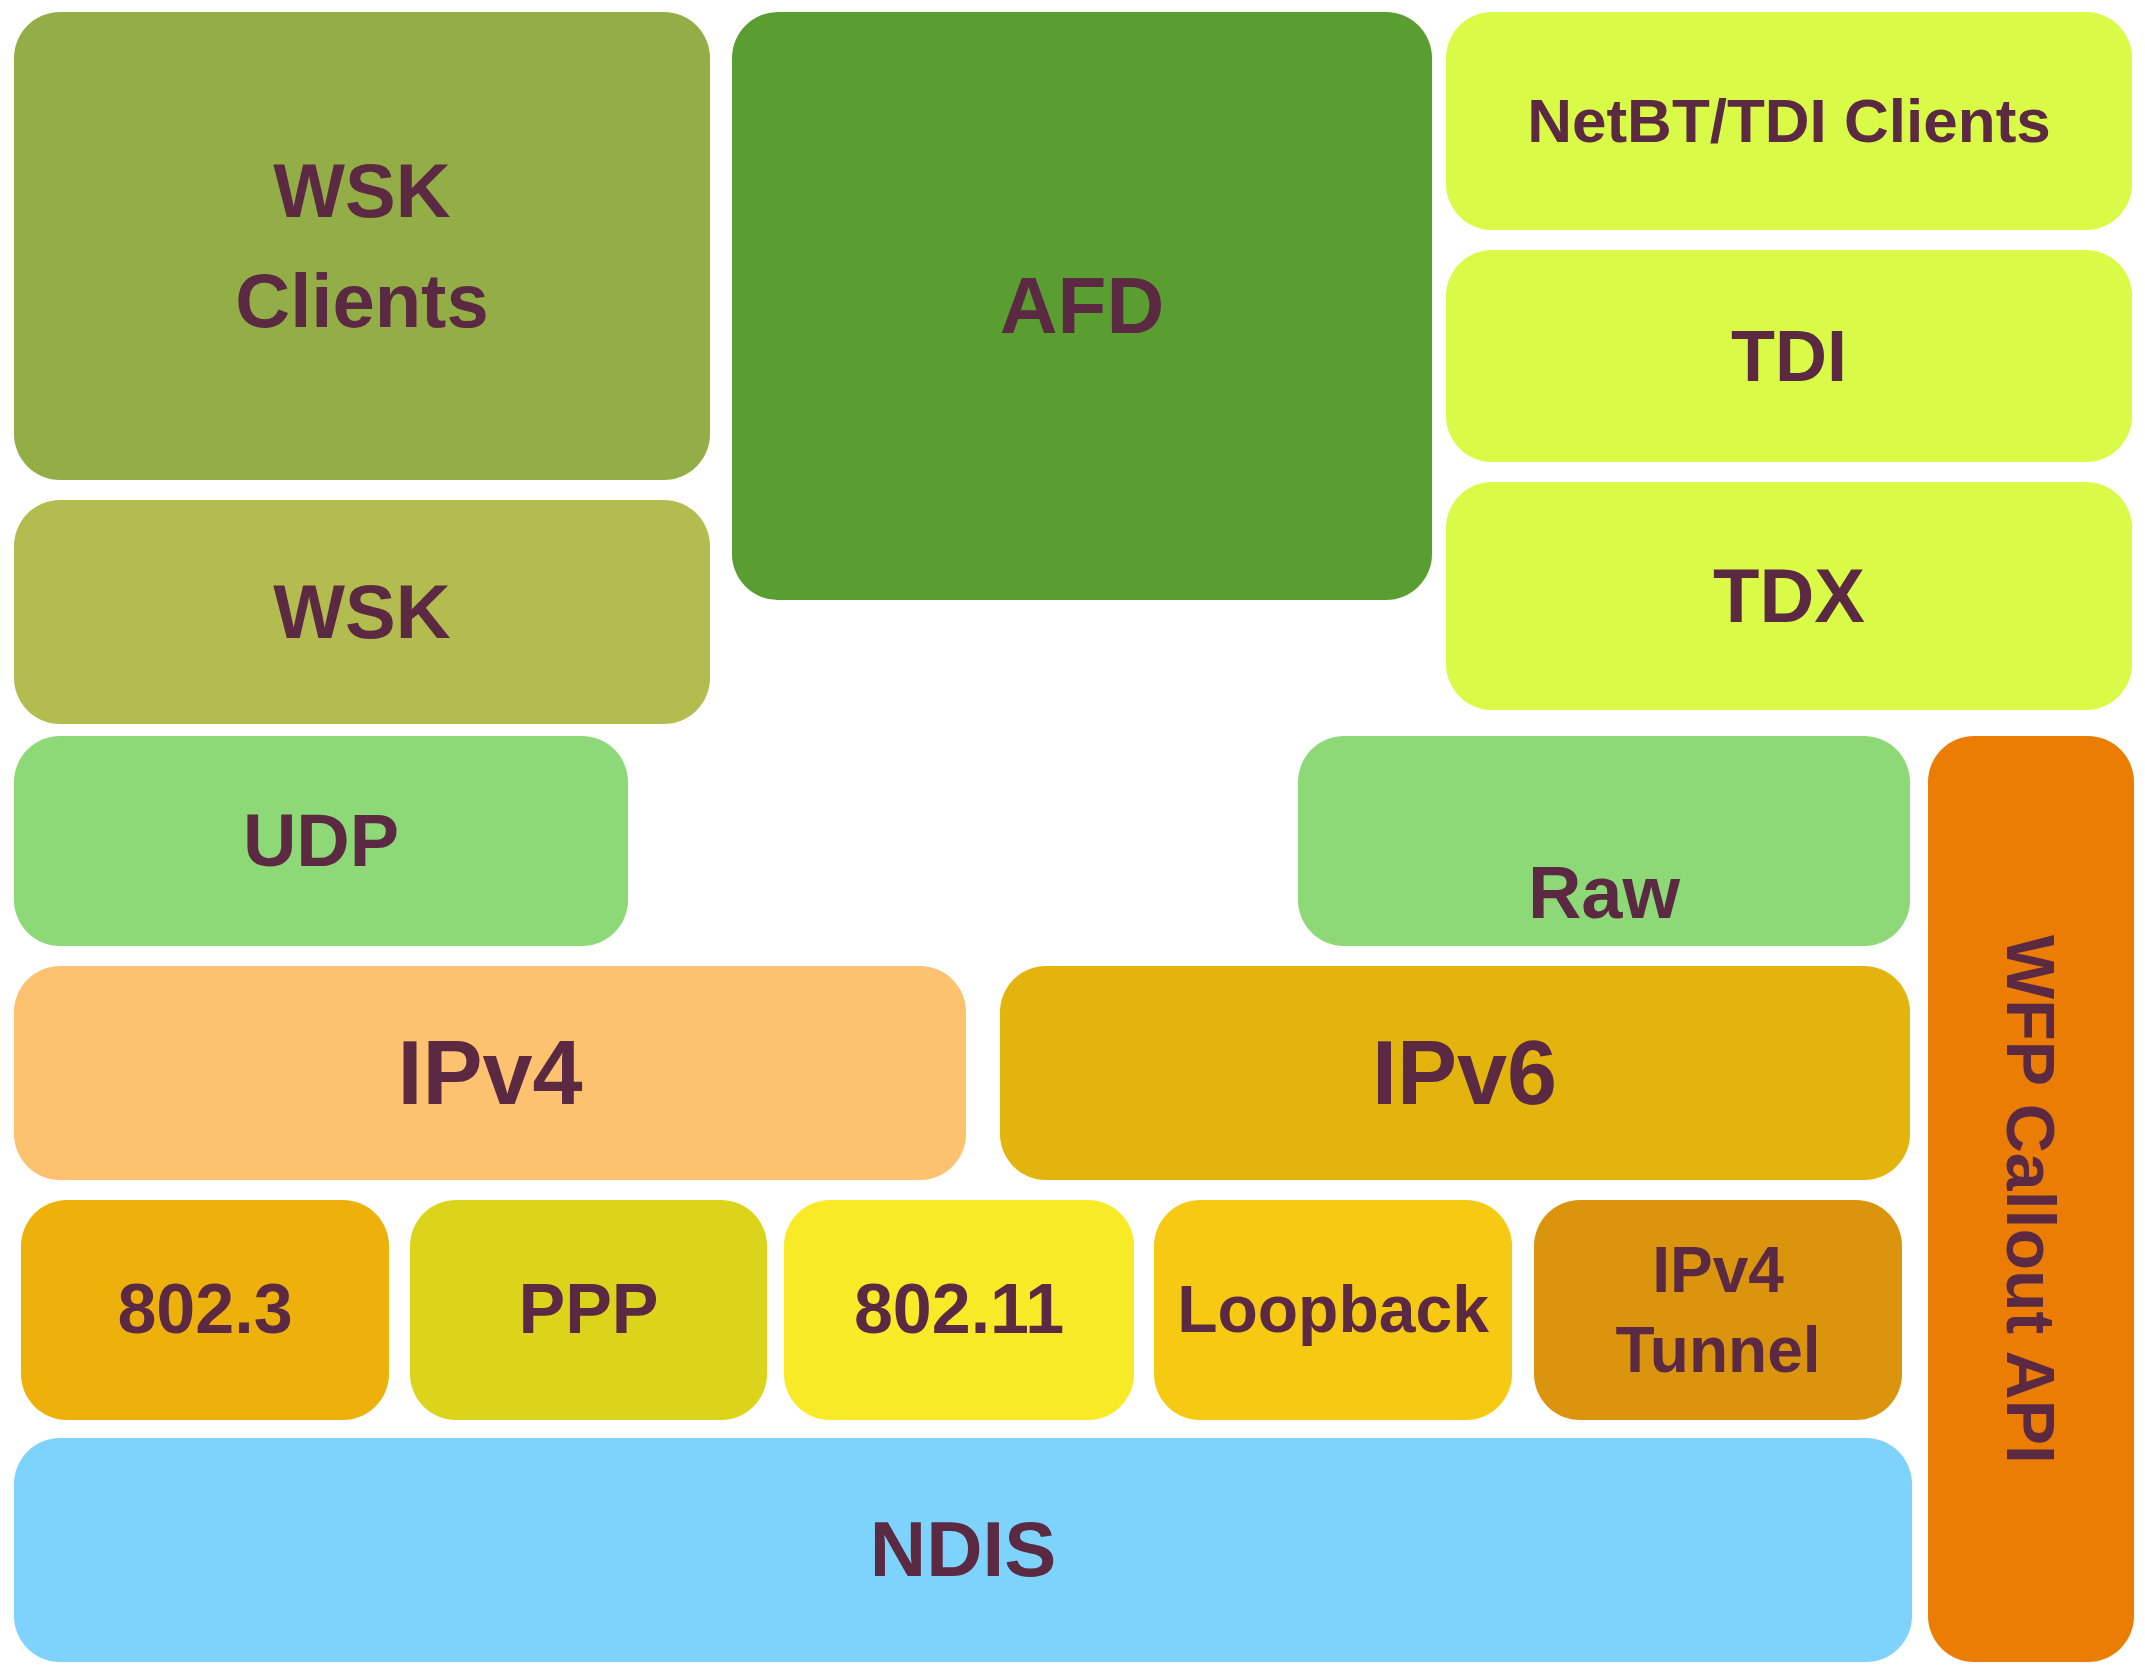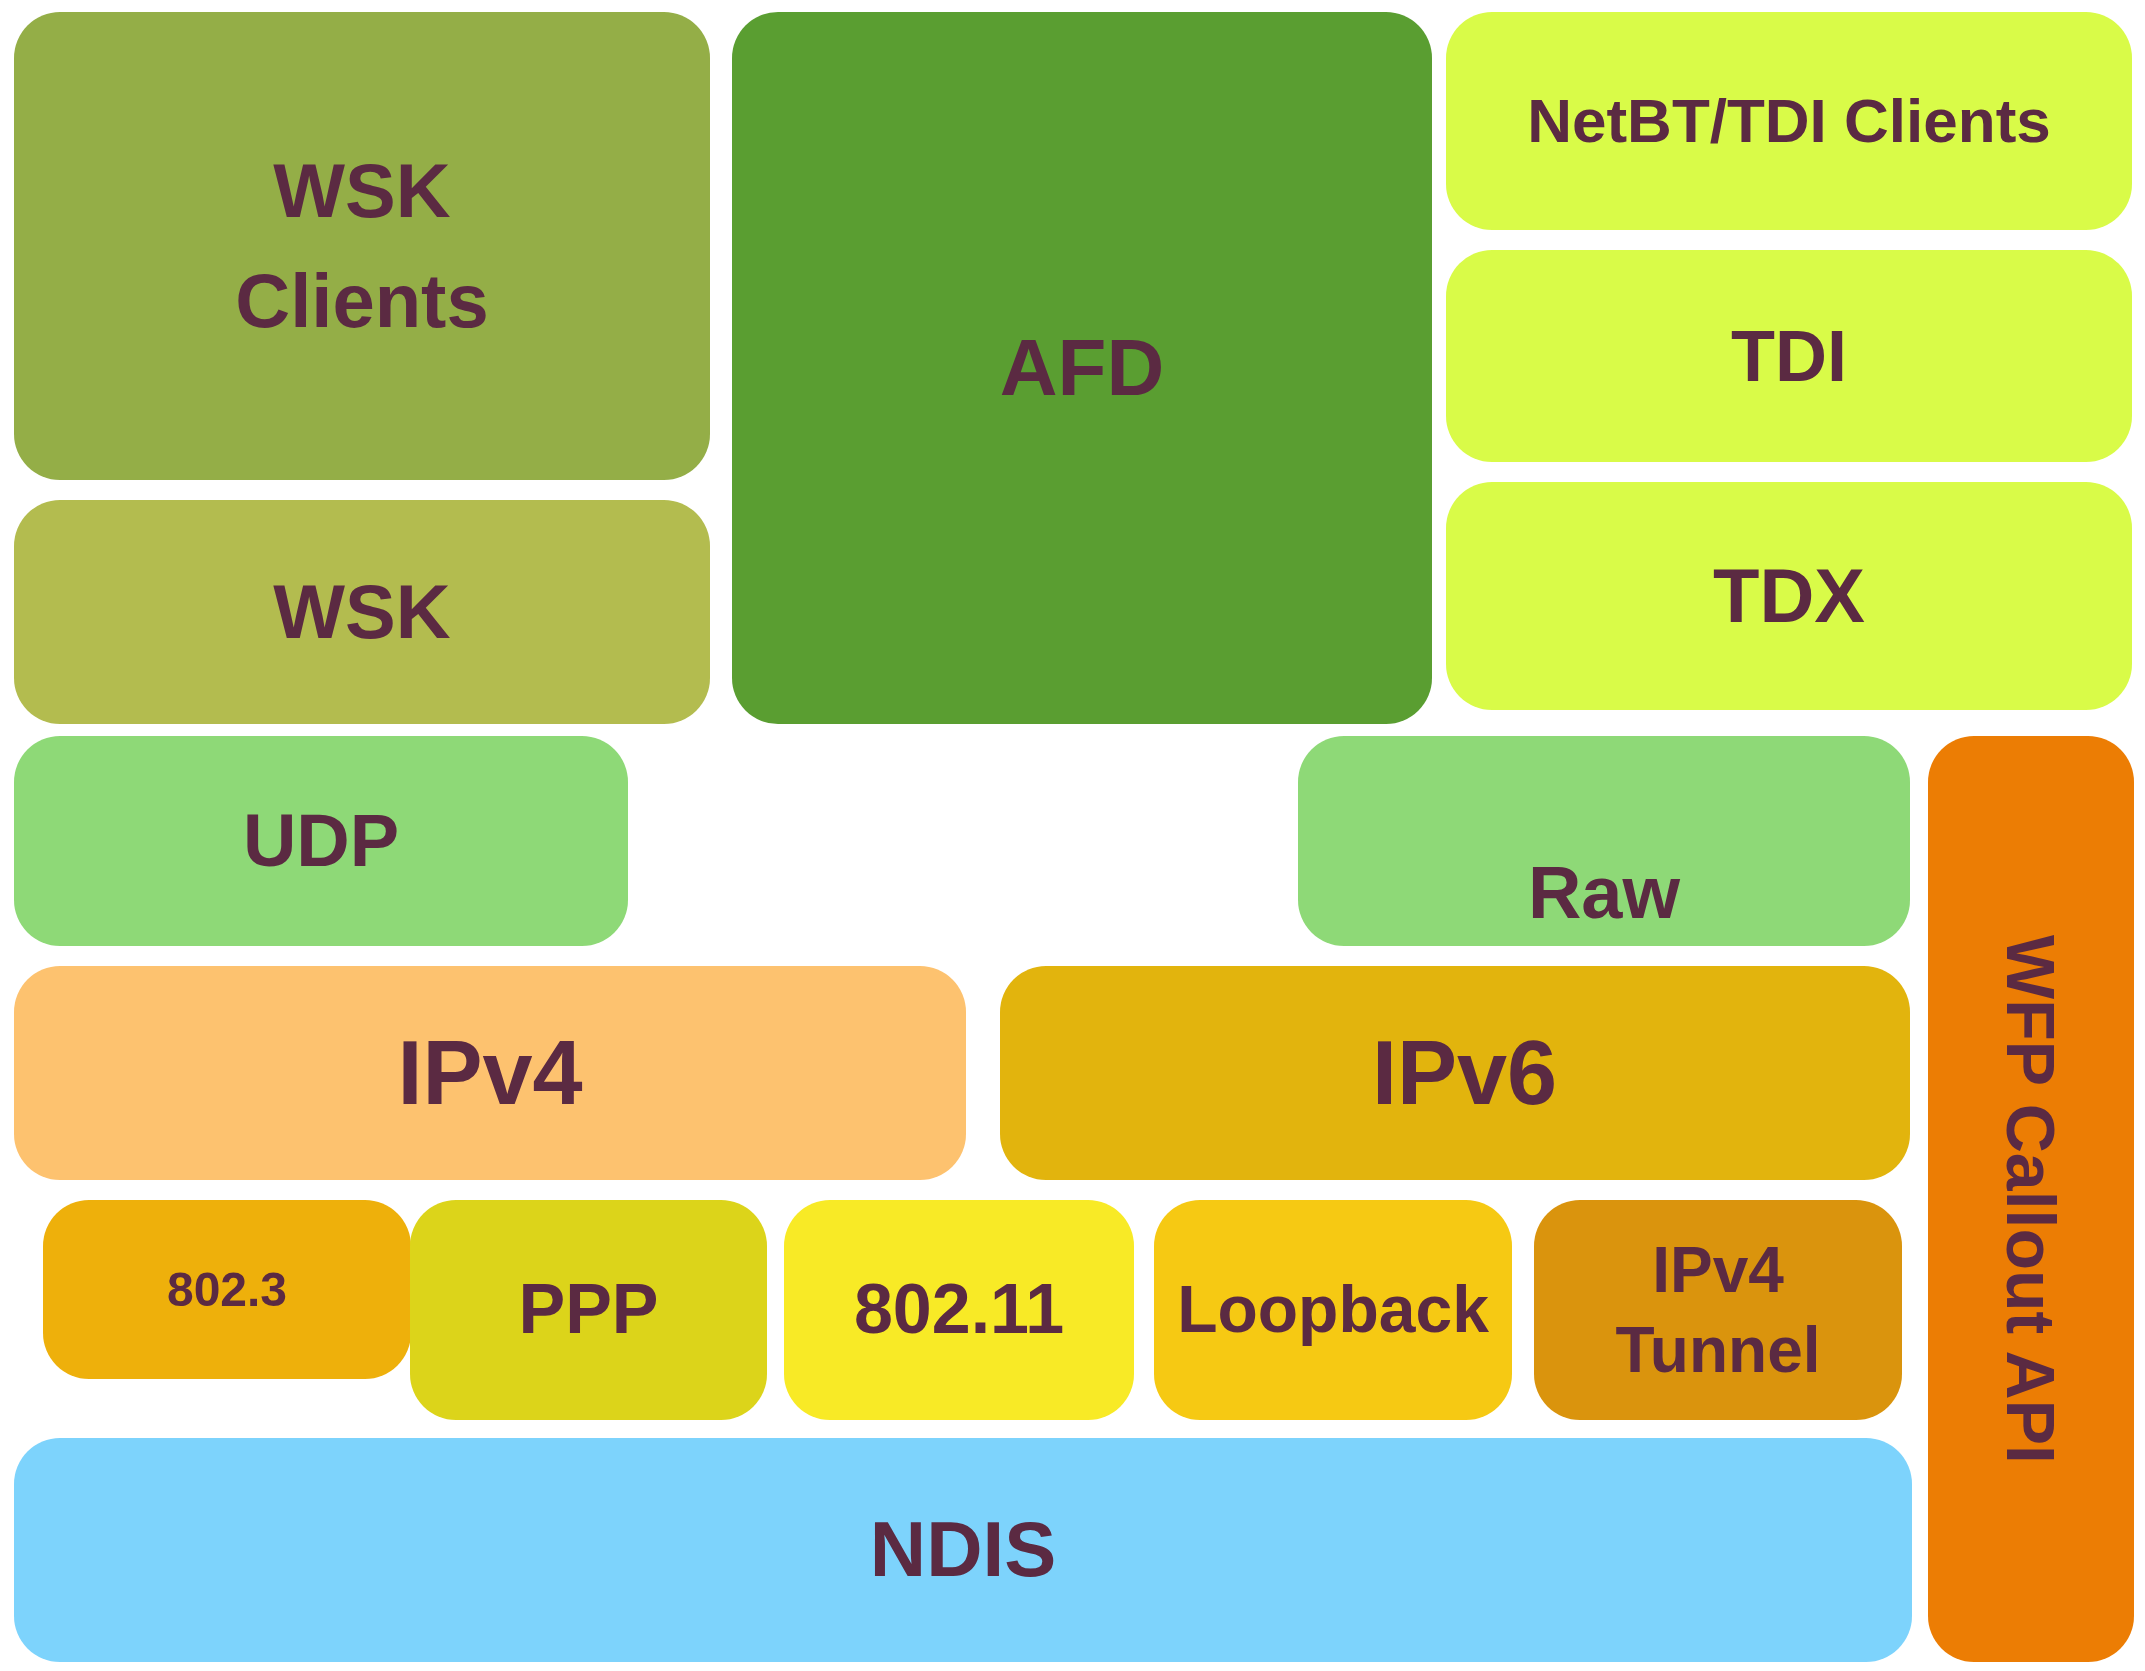--- a/index.html
+++ b/index.html
@@ -30,31 +30,31 @@
   .box.vertical {
     writing-mode: vertical-rl;
   }
   .label {
     display: block;
   }
 
   
   .b-wsk-clients { left:14px;  top:12px;   width:696px;  height:468px; font-size:76px; }
   .b-wsk         { left:14px;  top:500px;  width:696px;  height:224px; font-size:76px; }
-  .b-afd         { left:732px; top:12px;   width:700px;  height:712px; font-size:80px; }
+  .b-afd         { left:732px; top:12px;   width:700px;  height:588px; font-size:80px; }
   .b-netbt       { left:1446px;top:12px;   width:686px;  height:218px; font-size:62px; }
   .b-tdi         { left:1446px;top:250px;  width:686px;  height:212px; font-size:72px; }
   .b-tdx         { left:1446px;top:482px;  width:686px;  height:228px; font-size:76px; }
   .b-udp         { left:14px;  top:736px;  width:614px;  height:210px; font-size:74px; }
   .b-tcp         { left:650px; top:736px;  width:626px;  height:210px; font-size:74px; }
   .b-raw         { left:1298px;top:736px;  width:612px;  height:210px; font-size:74px;align-items:flex-end; }
   .b-wfp         { left:1928px;top:736px;  width:206px;  height:926px; font-size:68px; }
   .b-ipv4        { left:14px;  top:966px;  width:952px;  height:214px; font-size:90px; }
   .b-ipv6        { left:1000px;top:966px;  width:910px;  height:214px; font-size:90px; }
-  .b-8023        { left:21px;  top:1200px; width:368px;  height:179px; font-size:48px;margin-left:22px; }
+  .b-8023        { left:21px;  top:1200px; width:368px;  height:220px; font-size:70px; }
   .b-ppp         { left:410px; top:1200px; width:357px;  height:220px; font-size:70px; }
   .b-80211       { left:784px; top:1200px; width:350px;  height:220px; font-size:70px; }
   .b-loopback    { left:1154px;top:1200px; width:358px;  height:220px; font-size:66px; }
   .b-tunnel      { left:1534px;top:1200px; width:368px;  height:220px; font-size:64px; line-height:1.25; }
   .b-ndis        { left:14px;  top:1438px; width:1898px; height:224px; font-size:78px; }
 </style>
 </head>
 <body>
 
 <div class="canvas" style="color: rgb(91, 42, 66); background: rgb(255, 255, 255);">

